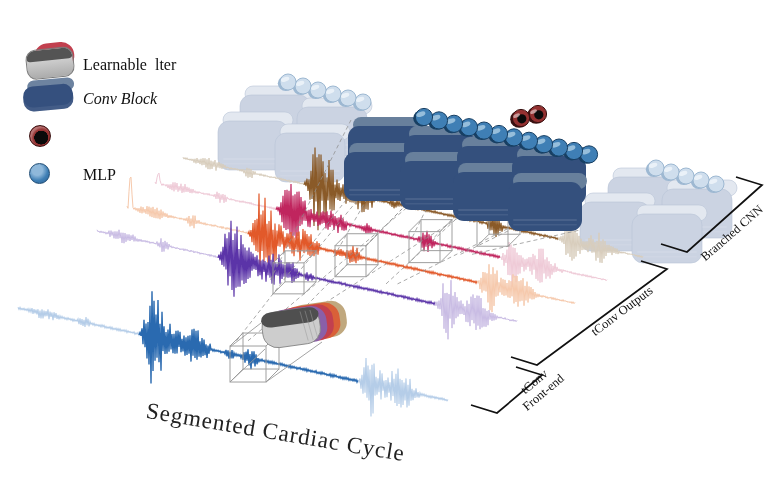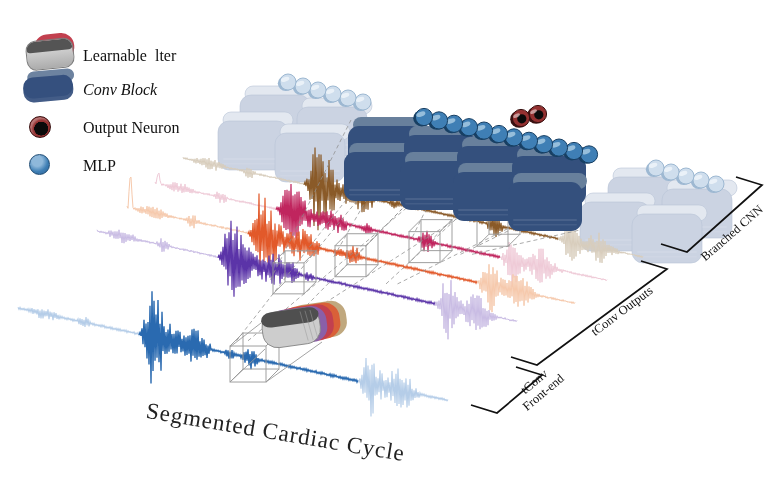--- a/index.html
+++ b/index.html
@@ -299,37 +299,36 @@
         <path d="M471,405 L497,413 L542,375 L516,367" fill="none" stroke="#111111" stroke-width="1.7" stroke-linejoin="miter"></path>
       </g>
       <g>
         <path d="M511,357 L537,365 L667,269 L641,261" fill="none" stroke="#111111" stroke-width="1.7" stroke-linejoin="miter"></path>
       </g>
       <g>
         <path d="M661,244 L687,252 L762,185 L736,177" fill="none" stroke="#111111" stroke-width="1.7" stroke-linejoin="miter"></path>
       </g>
     </svg>
 
-  <div class="abs" style="left:0;top:7px;width:230px;height:185px;text-align:center;">
+  <div class="abs" style="left:0;top:16px;width:230px;height:185px;text-align:center;">
     <div class="licon icon-filter" style="left:26px;top:30px;">
       <div class="ring"></div>
       <div class="body">
         <div class="top"></div>
       </div>
     </div>
     <span class="legend-label" style="top:40px;">Learnable  lter</span>
 
     <div class="licon icon-conv" style="left:23px;top:63px;">
       <div class="top"></div>
       <div class="body"></div>
     </div>
     <span class="legend-label" style="top:74px;font-style:italic;">Conv Block</span>
 
     <div class="licon icon-neuron" style="left:29px;top:109px;"></div>
-    <span class="legend-label" style="top:112px;">Output Neuron</span>
 
     <div class="licon icon-mlp" style="left:29px;top:147px;"></div>
     <span class="legend-label" style="top:150px;">MLP</span>
   </div>
 
   <div id="lbl-frontend" class="rot-label">
     <span style="display:block">tConv</span>
     <span style="display:block">Front-end</span>
   </div>
   <div id="lbl-outputs" class="rot-label">tConv Outputs</div>

